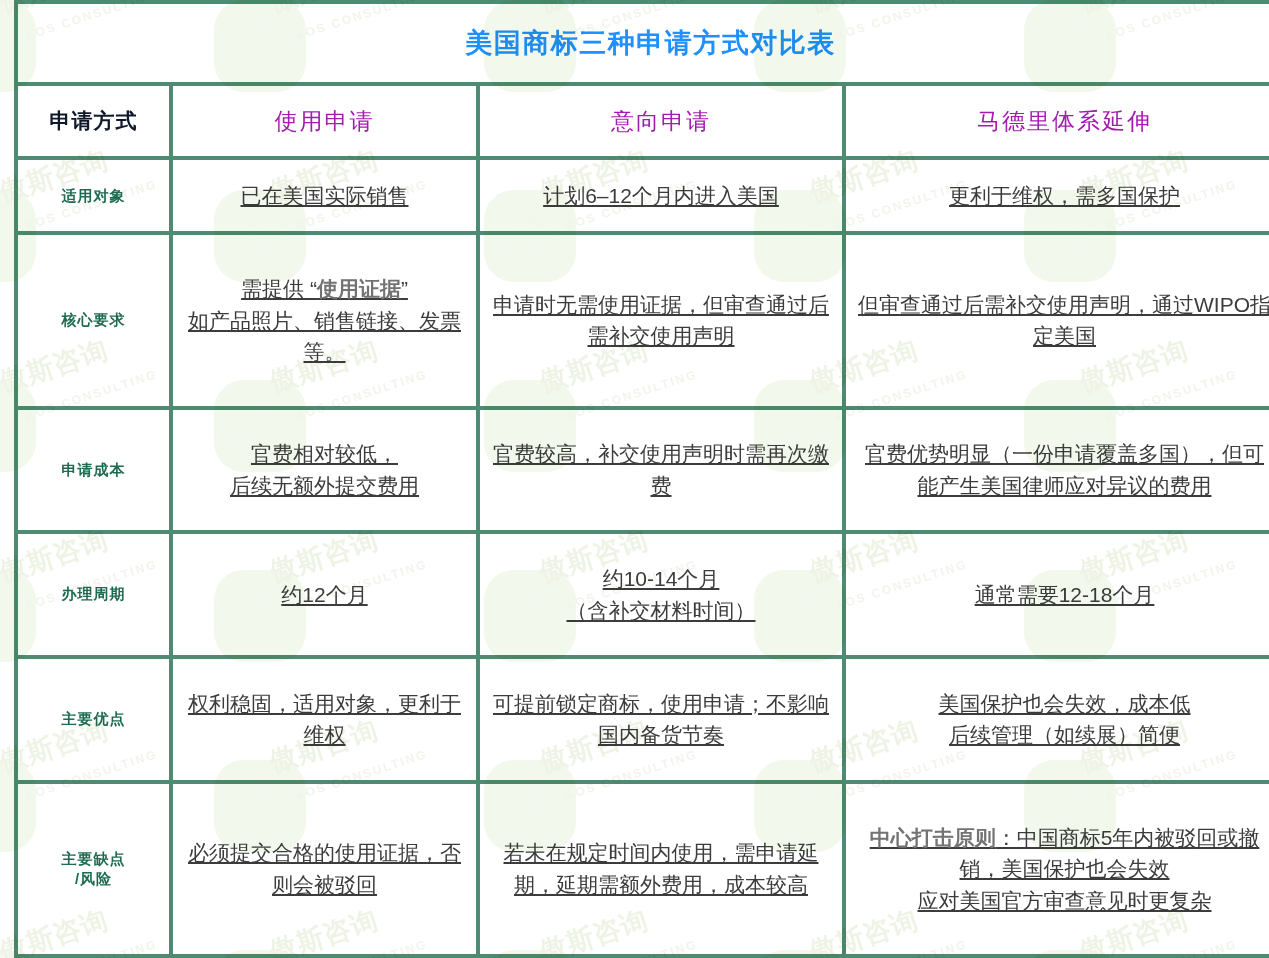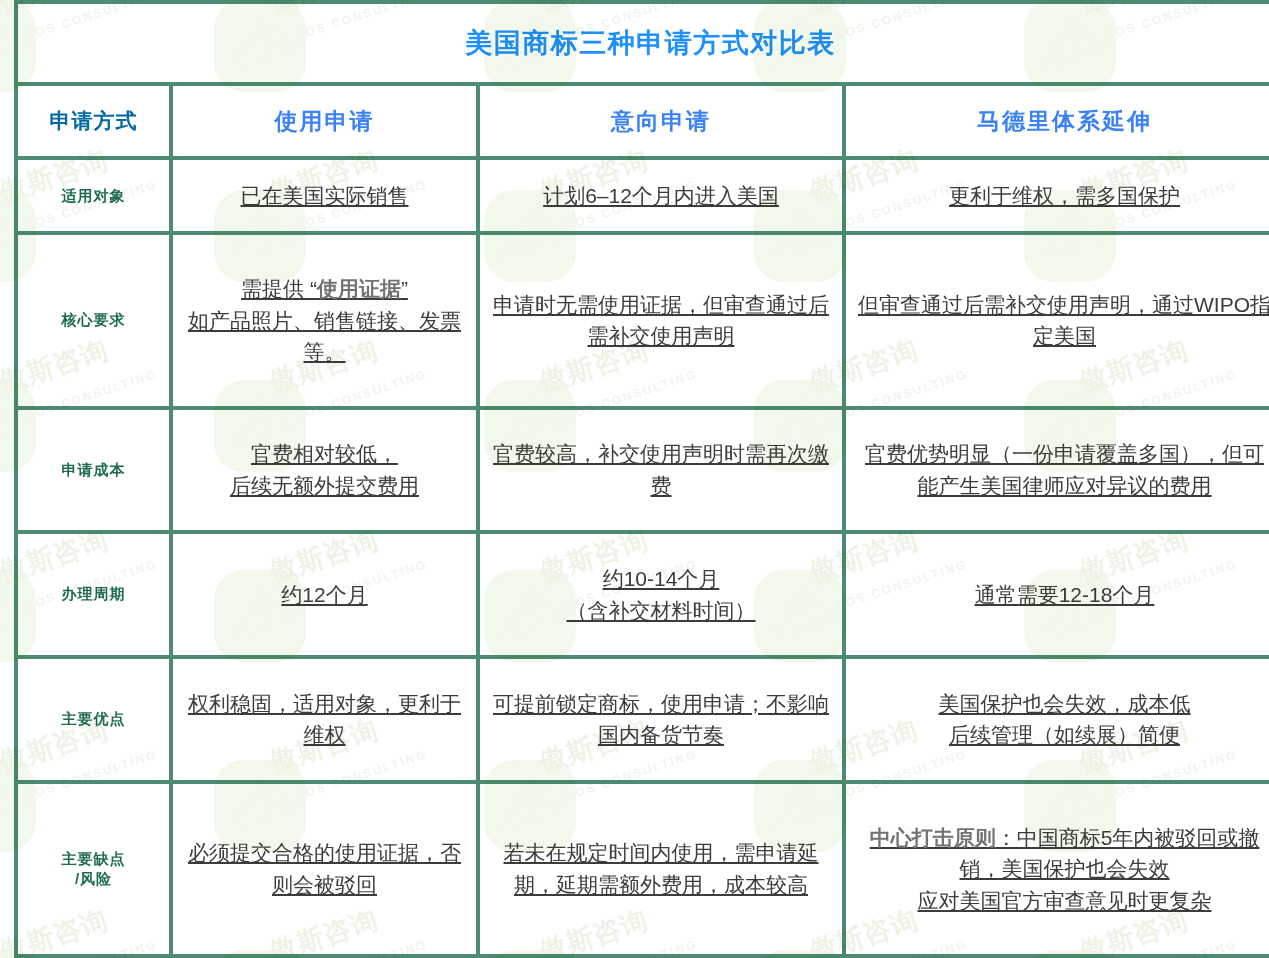--- a/index.html
+++ b/index.html
@@ -100,30 +100,30 @@
   .title-text {
     color: #1e90ff;
     font-size: 27px;
     font-weight: bold;
     letter-spacing: 1.5px;
     font-family: "Liberation Sans", "DejaVu Sans", sans-serif;
   }
 
   td.hdr-label {
     background: #cbe68c;
-    color: #0369a1;
+    color: #0f172a;
     font-size: 21px;
     font-weight: bold;
     letter-spacing: 1px;
   }
   td.hdr-col {
     background: #aeeefb;
-    color: #3b82f6;
+    color: #a21caf;
     font-size: 23px;
-    font-weight: bold;
+    font-weight: normal;
     letter-spacing: 2px;
   }
 
   td.row-label {
     background: #cbe68c;
     color: #1f6b52;
     font-size: 15px;
     font-weight: bold;
     letter-spacing: 1px;
     line-height: 1.35;

